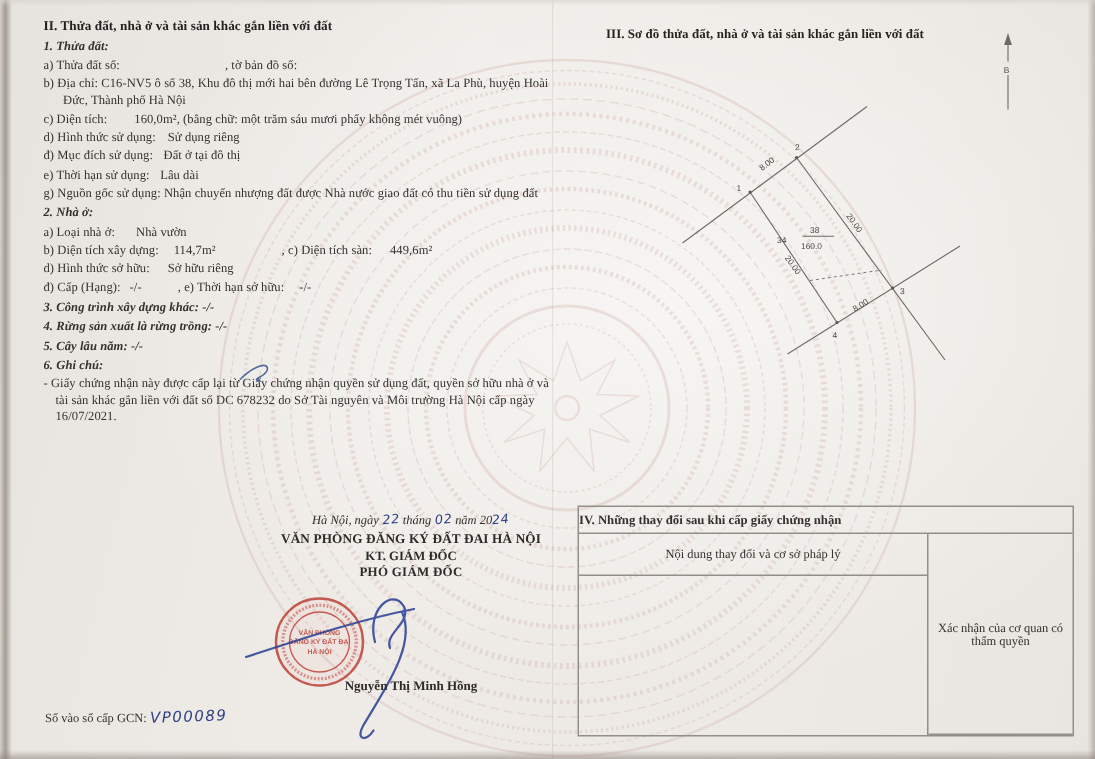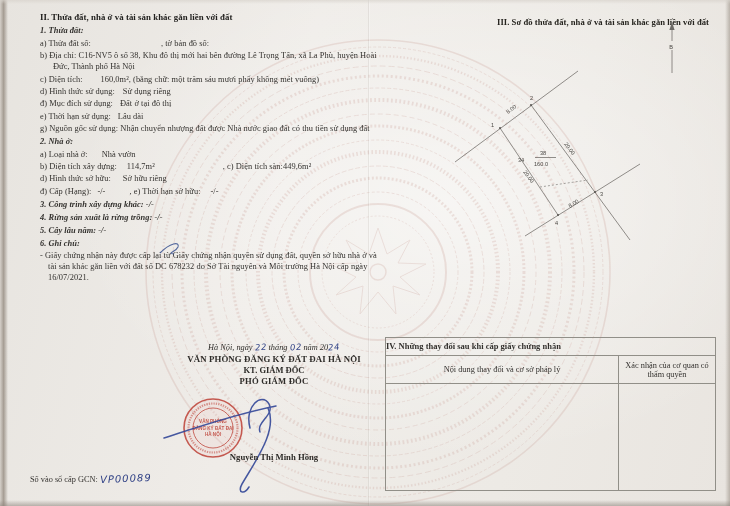--- a/index.html
+++ b/index.html
@@ -26,52 +26,52 @@
   .edge-top{position:absolute;left:0;right:0;top:0;height:4px;
     background:linear-gradient(to bottom,#d8d3cc,rgba(0,0,0,0));opacity:.7;}
   .fold-line{position:absolute;left:368px;top:0;bottom:0;width:1px;
     background:rgba(110,100,90,.10);box-shadow:1px 0 0 rgba(255,255,255,.25);}
 
   .drum{position:absolute;left:140px;top:35px;pointer-events:none;}
   .drum circle, .drum polygon{stroke:#b5756a;fill:none;}
 
   
   .sec2{
-    position:absolute;left:40px;top:12px;width:341px;
+    position:absolute;left:29px;top:12px;width:341px;
     font-size:8.4px;line-height:1.30;color:#33312e;letter-spacing:.05px;
   }
   .sec2 p{margin:0 0 1.5px 0;}
   .s-title{font-weight:bold;font-size:8.8px;color:#22211f;margin-bottom:3px !important;}
   .grp{font-weight:bold;font-style:italic;margin-left:13px;margin-top:2px !important;}
   .sub{margin-left:26px;padding-left:13px;text-indent:-13px;}
   .val{}
   .gap-blank{display:inline-block;width:70px;}
   .notes-item{margin-left:30px;padding-left:8px;text-indent:-8px;}
 
   
   .sec3-title{
     position:absolute;left:404px;top:17px;width:305px;
-    font-weight:bold;font-size:8.6px;color:#26241f;letter-spacing:.05px;text-align:right;
+    font-weight:bold;font-size:8.6px;color:#26241f;letter-spacing:.05px;
   }
   .plot-svg{position:absolute;left:430px;top:15px;}
   .plot-svg line, .plot-svg path{stroke:#6d6a66;stroke-width:.75;fill:none;}
   .plot-svg text{font-family:"Liberation Sans",sans-serif;font-size:5.6px;fill:#4a4844;}
   .plot-svg .dash{stroke-dasharray:2 2;stroke-width:.6;}
 
   
   .t4{
     position:absolute;left:385px;top:337px;width:329px;height:152px;
     border:1px solid #918f88;background:rgba(255,255,255,.06);
     font-size:8.3px;color:#33312e;
   }
   .t4-title{height:17px;line-height:17px;text-align:left;font-weight:bold;
     border-bottom:1px solid #918f88;font-size:8.5px;}
   .t4-grid{display:flex;height:calc(100% - 18px);}
   .t4-col1{width:232px;border-right:1px solid #918f88;display:flex;flex-direction:column;}
-  .t4-col2{flex:1;display:flex;flex-direction:column;}
+  .t4-col2{flex:1;display:flex;flex-direction:row;}
   .t4-h{min-height:28px;border-bottom:1px solid #918f88;display:flex;
     align-items:center;justify-content:center;text-align:center;padding:1px 6px;box-sizing:border-box;}
   .t4-b{flex:1;}
 
   
   .signing{position:absolute;left:148px;top:342px;width:252px;text-align:center;color:#2e2c29;}
   .date-line{font-style:italic;font-size:8.3px;}
   .hw{color:#2f4085;font-family:"DejaVu Sans",sans-serif;font-style:italic;
     display:inline-block;transform:rotate(-5deg);font-size:8.5px;letter-spacing:.5px;}
   .office{font-weight:bold;font-size:8.8px;margin-top:2px;letter-spacing:.1px;}
@@ -122,21 +122,21 @@
     <p class="sub"><span>a) Thửa đất số:</span><span class="gap-blank"></span><span>, tờ bản đồ số:</span></p>
     <p class="sub">b) Địa chỉ: C16-NV5 ô số 38, Khu đô thị mới hai bên đường Lê Trọng Tấn, xã La Phù, huyện Hoài Đức, Thành phố Hà Nội</p>
     <p class="sub"><span>c) Diện tích:</span><span class="val" style="margin-left:18px">160,0m²</span><span>, (bằng chữ: một trăm sáu mươi phẩy không mét vuông)</span></p>
     <p class="sub"><span>d) Hình thức sử dụng:</span><span class="val" style="margin-left:8px">Sử dụng riêng</span></p>
     <p class="sub"><span>đ) Mục đích sử dụng:</span><span class="val" style="margin-left:7px">Đất ở tại đô thị</span></p>
     <p class="sub"><span>e) Thời hạn sử dụng:</span><span class="val" style="margin-left:7px">Lâu dài</span></p>
     <p class="sub">g) Nguồn gốc sử dụng: Nhận chuyển nhượng đất được Nhà nước giao đất có thu tiền sử dụng đất</p>
 
     <p class="grp">2. Nhà ở:</p>
     <p class="sub"><span>a) Loại nhà ở:</span><span class="val" style="margin-left:14px">Nhà vườn</span></p>
-    <p class="sub"><span>b) Diện tích xây dựng:</span><span class="val" style="margin-left:10px">114,7m²</span><span style="margin-left:68px">, c) Diện tích sàn:</span><span class="val" style="margin-left:0">449,6m²</span></p>
+    <p class="sub"><span>b) Diện tích xây dựng:</span><span class="val" style="margin-left:10px">114,7m²</span><span style="margin-left:44px">, c) Diện tích sàn:</span><span class="val" style="margin-left:12px">449,6m²</span></p>
     <p class="sub"><span>d) Hình thức sở hữu:</span><span class="val" style="margin-left:12px">Sở hữu riêng</span></p>
     <p class="sub"><span>đ) Cấp (Hạng):</span><span class="val" style="margin-left:6px">-/-</span><span style="margin-left:24px">, e) Thời hạn sở hữu:</span><span class="val" style="margin-left:10px">-/-</span></p>
 
     <p class="grp">3. Công trình xây dựng khác: -/-</p>
     <p class="grp">4. Rừng sản xuất là rừng trồng: -/-</p>
     <p class="grp">5. Cây lâu năm: -/-</p>
 
     <p class="grp">6. Ghi chú:</p>
     <p class="notes-item">- Giấy chứng nhận này được cấp lại từ Giấy chứng nhận quyền sử dụng đất, quyền sở hữu nhà ở và tài sản khác gắn liền với đất số DC 678232 do Sở Tài nguyên và Môi trường Hà Nội cấp ngày 16/07/2021.</p>
   </div>

